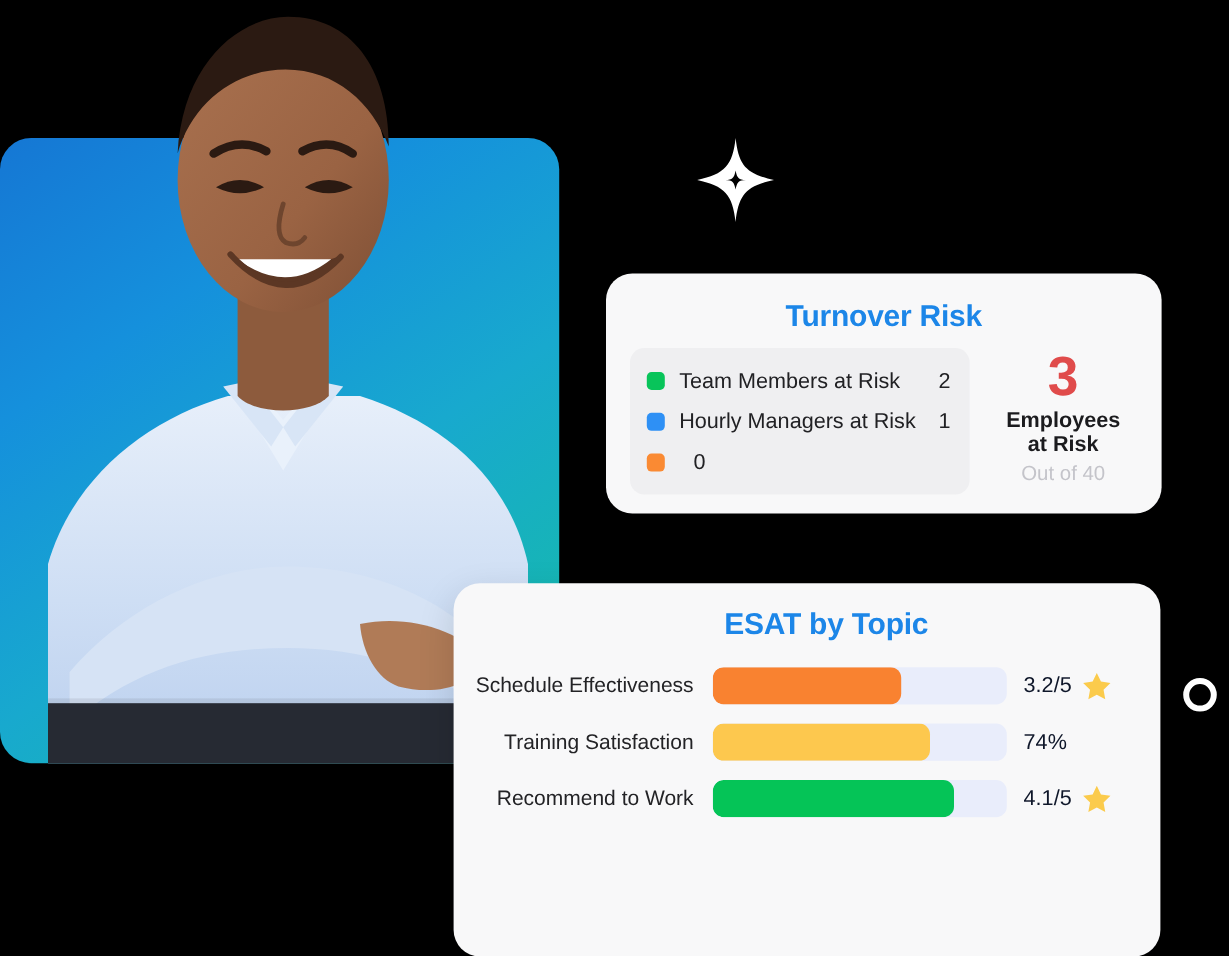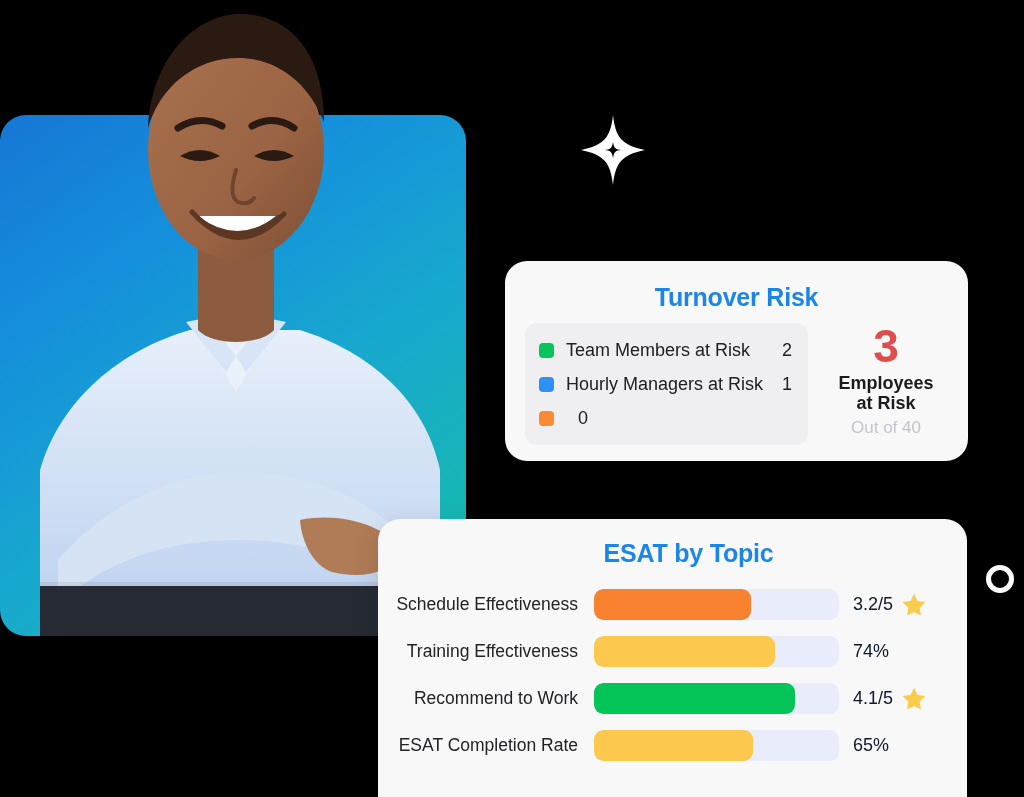--- a/index.html
+++ b/index.html
@@ -19,21 +19,20 @@
   }
   #person-overflow{
     position:absolute;left:0;top:0;width:466px;height:640px;
     pointer-events:none;
   }
 
   
   .card{
     position:absolute;background:#F8F8F9;border-radius:22px;
     box-shadow:0 10px 30px rgba(0,0,0,.13);
-    margin-top:33px;
   }
   .card-title{
     text-align:center;font-weight:bold;color:#1C86E8;
     letter-spacing:-.2px;
   }
 
   
   #turnover-card{left:505px;top:228px;width:463px;height:200px;}
   #turnover-card .card-title{font-size:25px;margin-top:22px;}
   #turnover-body{
@@ -187,41 +186,33 @@
           <div class="esat-fill" style="width: 64%; background: rgb(249, 130, 48);"></div>
         </div>
         <div class="esat-value">3.2/5</div>
         <div class="esat-star">
           <svg width="26" height="26" viewBox="0 0 24 24" aria-hidden="true">
             <path d="M12 1.6l3.2 6.7 7.3 1-5.3 5.2 1.3 7.3L12 18.4 5.5 21.8l1.3-7.3L1.5 9.3l7.3-1z" fill="#FBCB4C"></path>
           </svg>
         </div>
       </div>
       <div class="esat-row">
-        <div class="esat-label">Training Effectiveness</div>
+        <div class="esat-label">Training Satisfaction</div>
         <div class="esat-track" style="background: rgb(233, 237, 251);">
           <div class="esat-fill" style="width: 74%; background: rgb(253, 200, 78);"></div>
         </div>
         <div class="esat-value">74%</div>
         <div class="esat-star"></div>
       </div>
       <div class="esat-row">
         <div class="esat-label">Recommend to Work</div>
         <div class="esat-track" style="background: rgb(233, 237, 251);">
           <div class="esat-fill" style="width: 82%; background: rgb(5, 196, 87);"></div>
         </div>
         <div class="esat-value">4.1/5</div>
         <div class="esat-star">
           <svg width="26" height="26" viewBox="0 0 24 24" aria-hidden="true">
             <path d="M12 1.6l3.2 6.7 7.3 1-5.3 5.2 1.3 7.3L12 18.4 5.5 21.8l1.3-7.3L1.5 9.3l7.3-1z" fill="#FBCB4C"></path>
           </svg>
         </div>
       </div>
-      <div class="esat-row">
-        <div class="esat-label">ESAT Completion Rate</div>
-        <div class="esat-track" style="background: rgb(233, 237, 251);">
-          <div class="esat-fill" style="width: 65%; background: rgb(253, 200, 78);"></div>
-        </div>
-        <div class="esat-value">65%</div>
-        <div class="esat-star"></div>
-      </div>
     </div>
 </div>
 
 </body></html>

